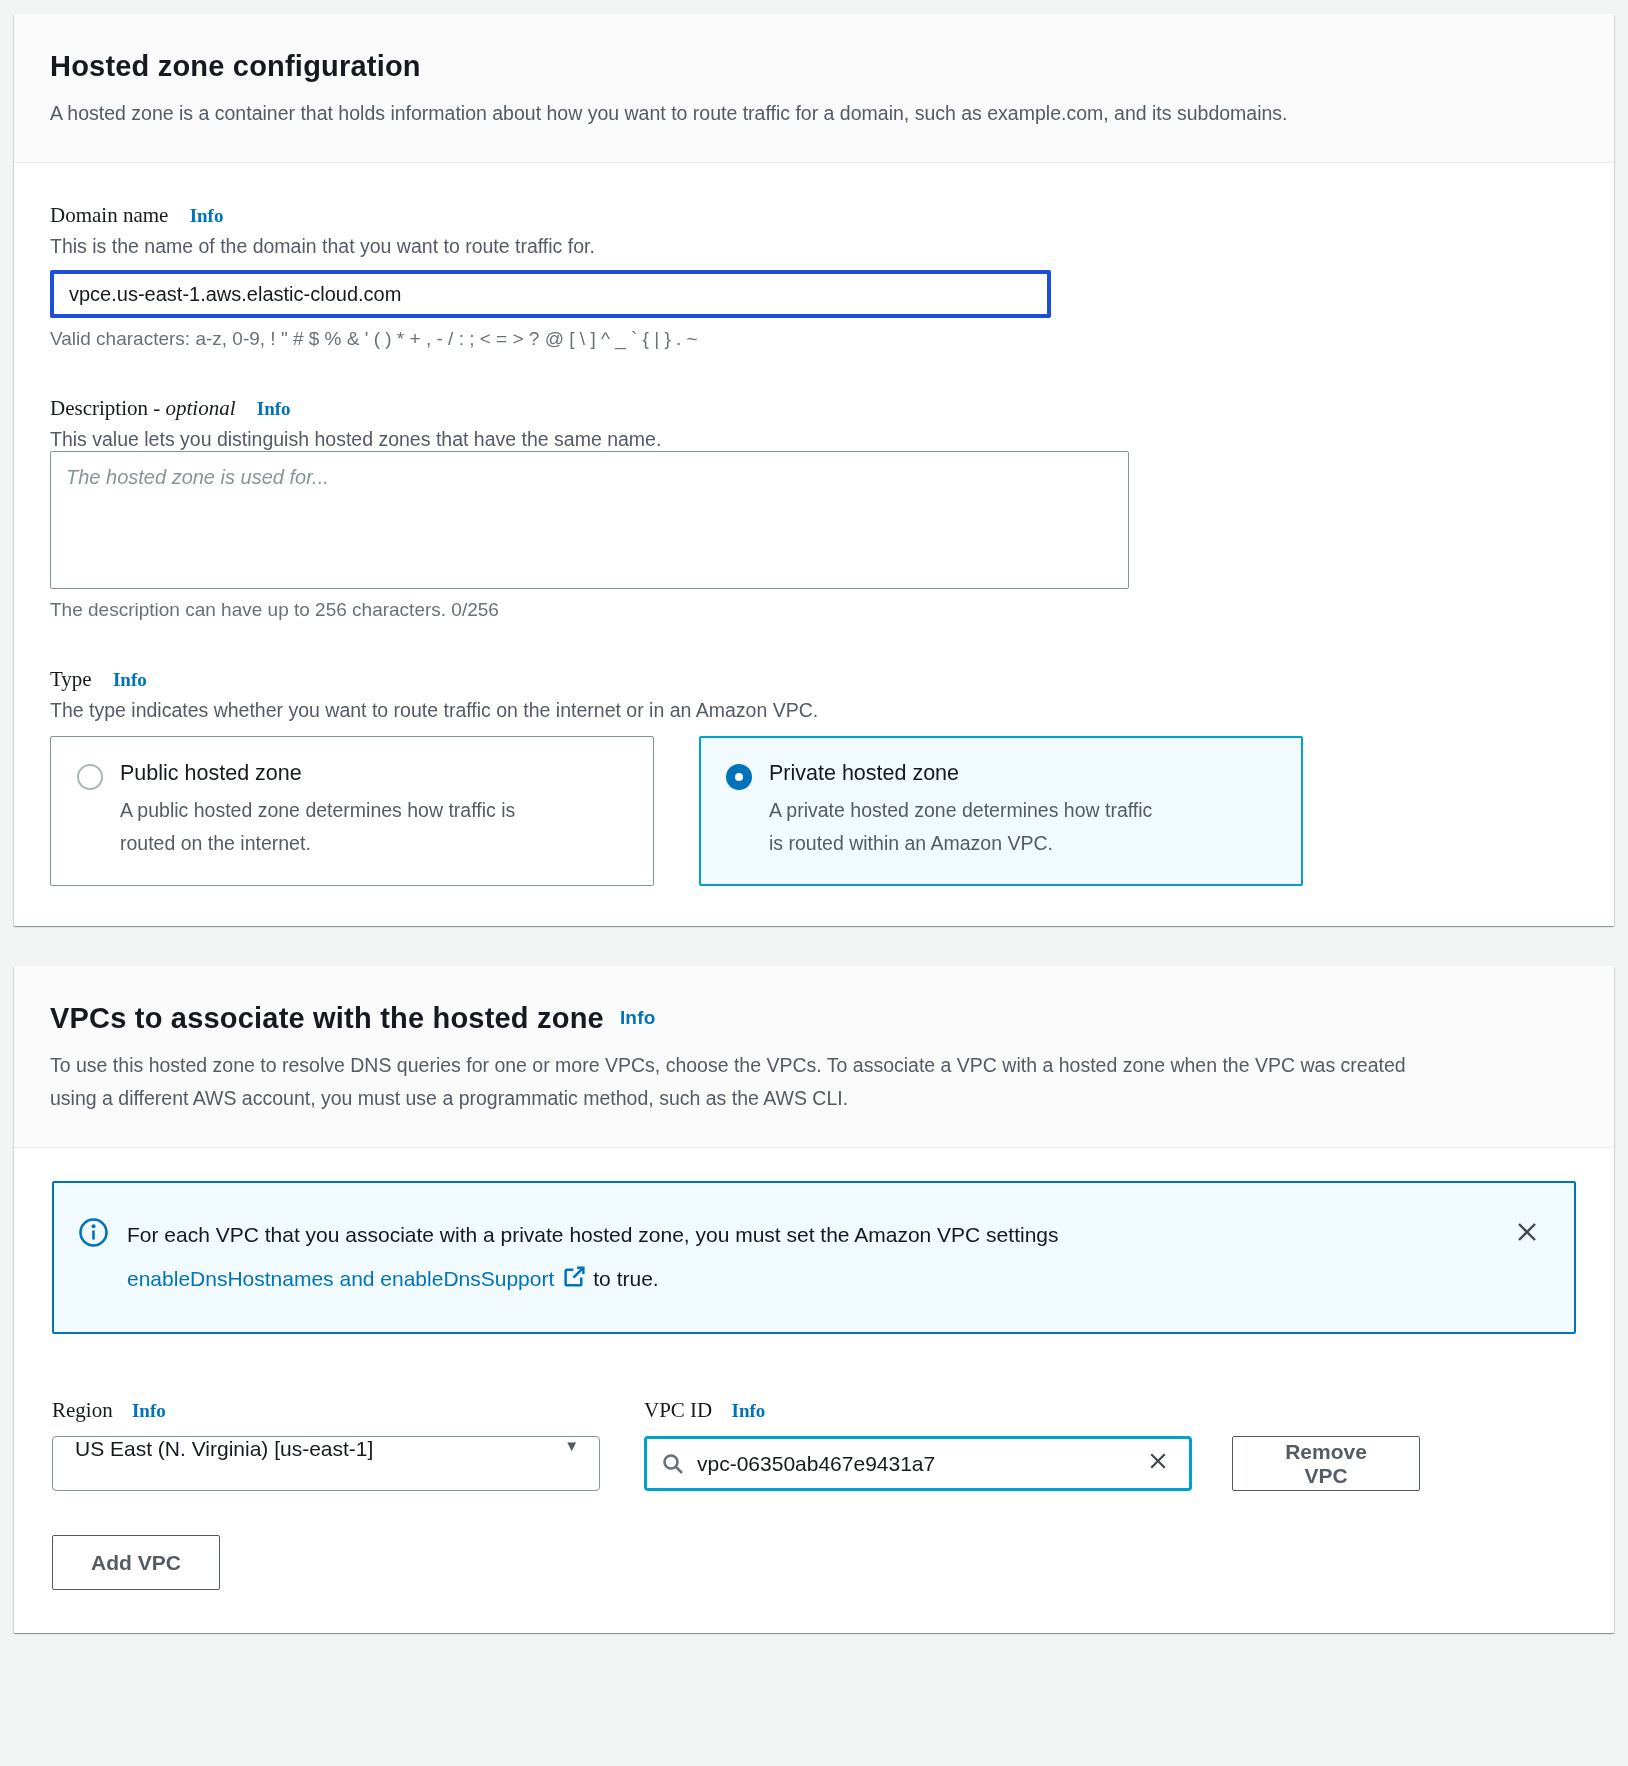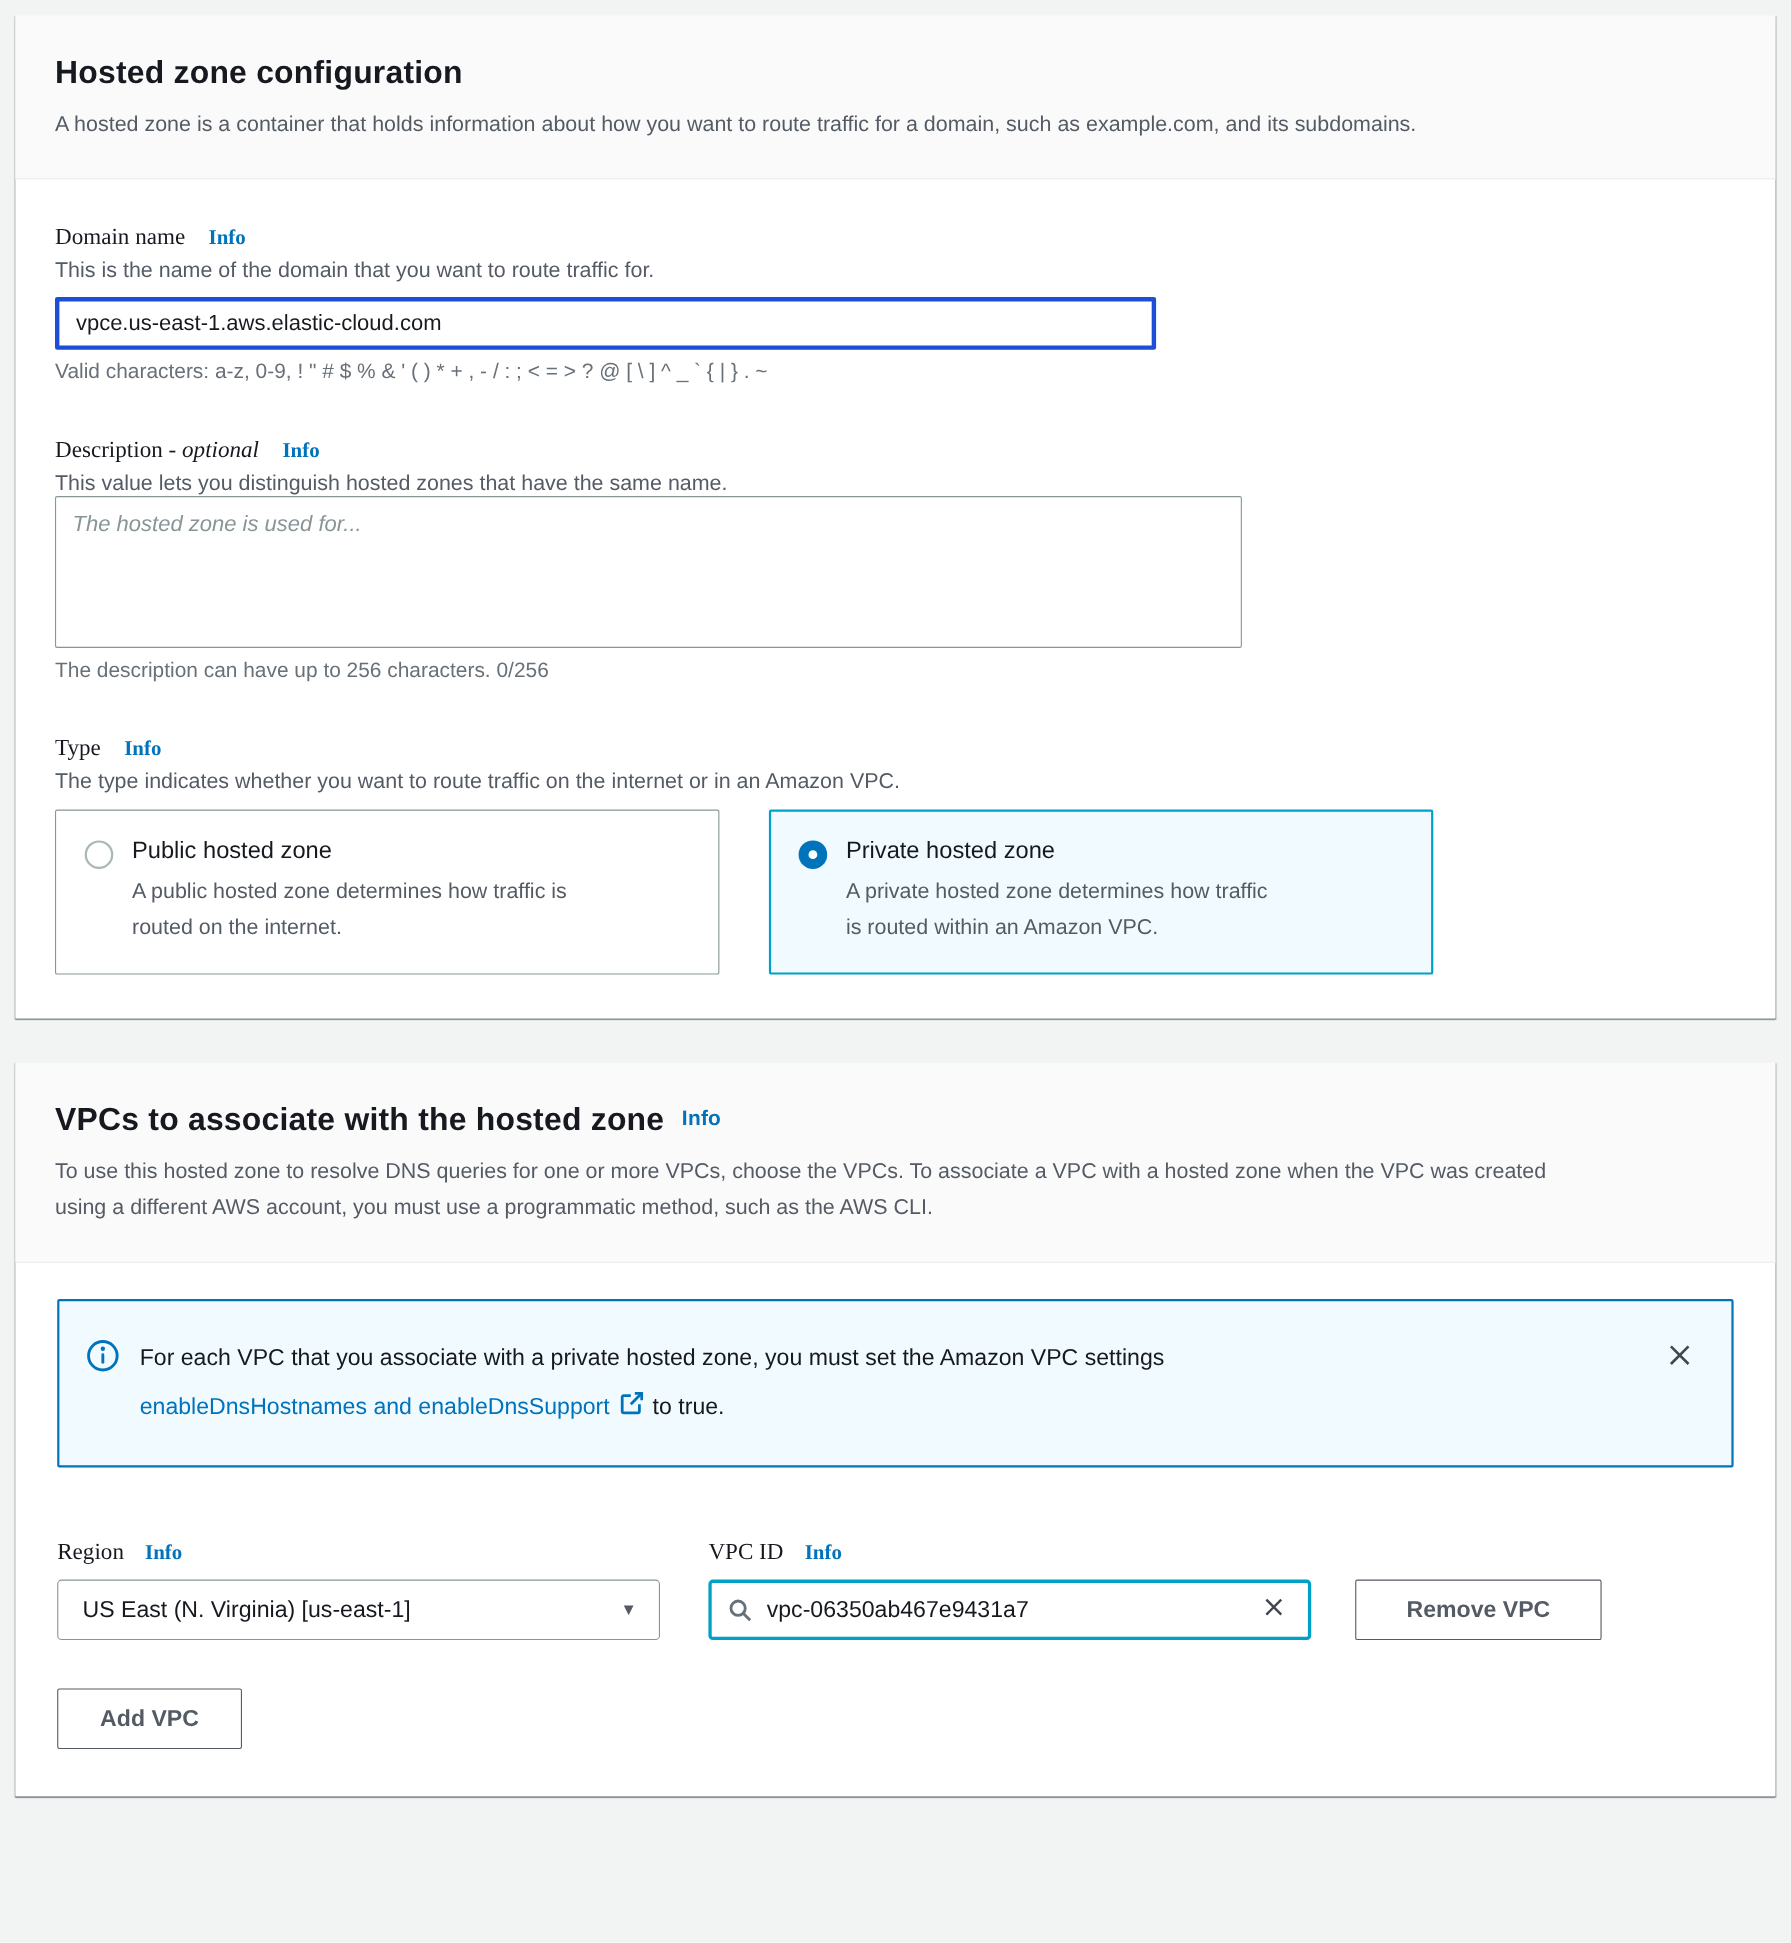--- a/index.html
+++ b/index.html
@@ -95,21 +95,21 @@
     margin-left:auto; flex:none; background:none; border:none; cursor:pointer;
     padding:4px 6px; margin-top:2px;
   }
   
   .vpc-row { display:flex; align-items:flex-end; margin-top:64px; }
   .vpc-col .field-label { display:block; margin-bottom:13px; }
   .vpc-col .info-link { margin-left:14px; }
   .select-box {
     width:548px; height:55px;
     border:1px solid #879596; border-radius:4px; background:#fff;
-    display:flex; align-items:center; padding:0 20px 0 22px;
+    display:flex; padding:0 20px 0 22px;
     font-size:21px; color:#16191f; cursor:pointer;
   }
   .select-box .caret { margin-left:auto; color:#545b64; font-size:15px; }
   .vpc-col + .vpc-col { margin-left:44px; }
   .search-box {
     width:548px; height:55px;
     border:3px solid #00a1c9; border-radius:4px; background:#fff;
     display:flex; align-items:center; padding:0 14px 0 14px;
   }
   .search-box input {
@@ -118,21 +118,21 @@
   }
   .clear-btn, .plain { background:none; border:none; cursor:pointer; }
   .clear-btn { font-size:23px; color:#414750; padding:2px 6px; }
   .btn {
     height:55px; background:#fff;
     border:1px solid #545b64; border-radius:2px;
     font-family:"Liberation Sans", sans-serif;
     font-size:21px; font-weight:700; color:#545b64;
     padding:0 38px; cursor:pointer;
   }
-  .remove-btn { margin-left:40px; width:224px; }
+  .remove-btn { margin-left:40px; width:188px; }
   .add-btn { margin-top:44px; }
   .s2-content { padding:33px 38px 43px 38px; }
 </style>
 </head>
 <body>
 
 <section class="card">
   <div class="card-header">
     <h1>Hosted zone configuration</h1>
     <p class="section-desc s1-desc">A hosted zone is a container that holds information about how you want to route traffic for a domain, such as example.com, and its subdomains.</p>

